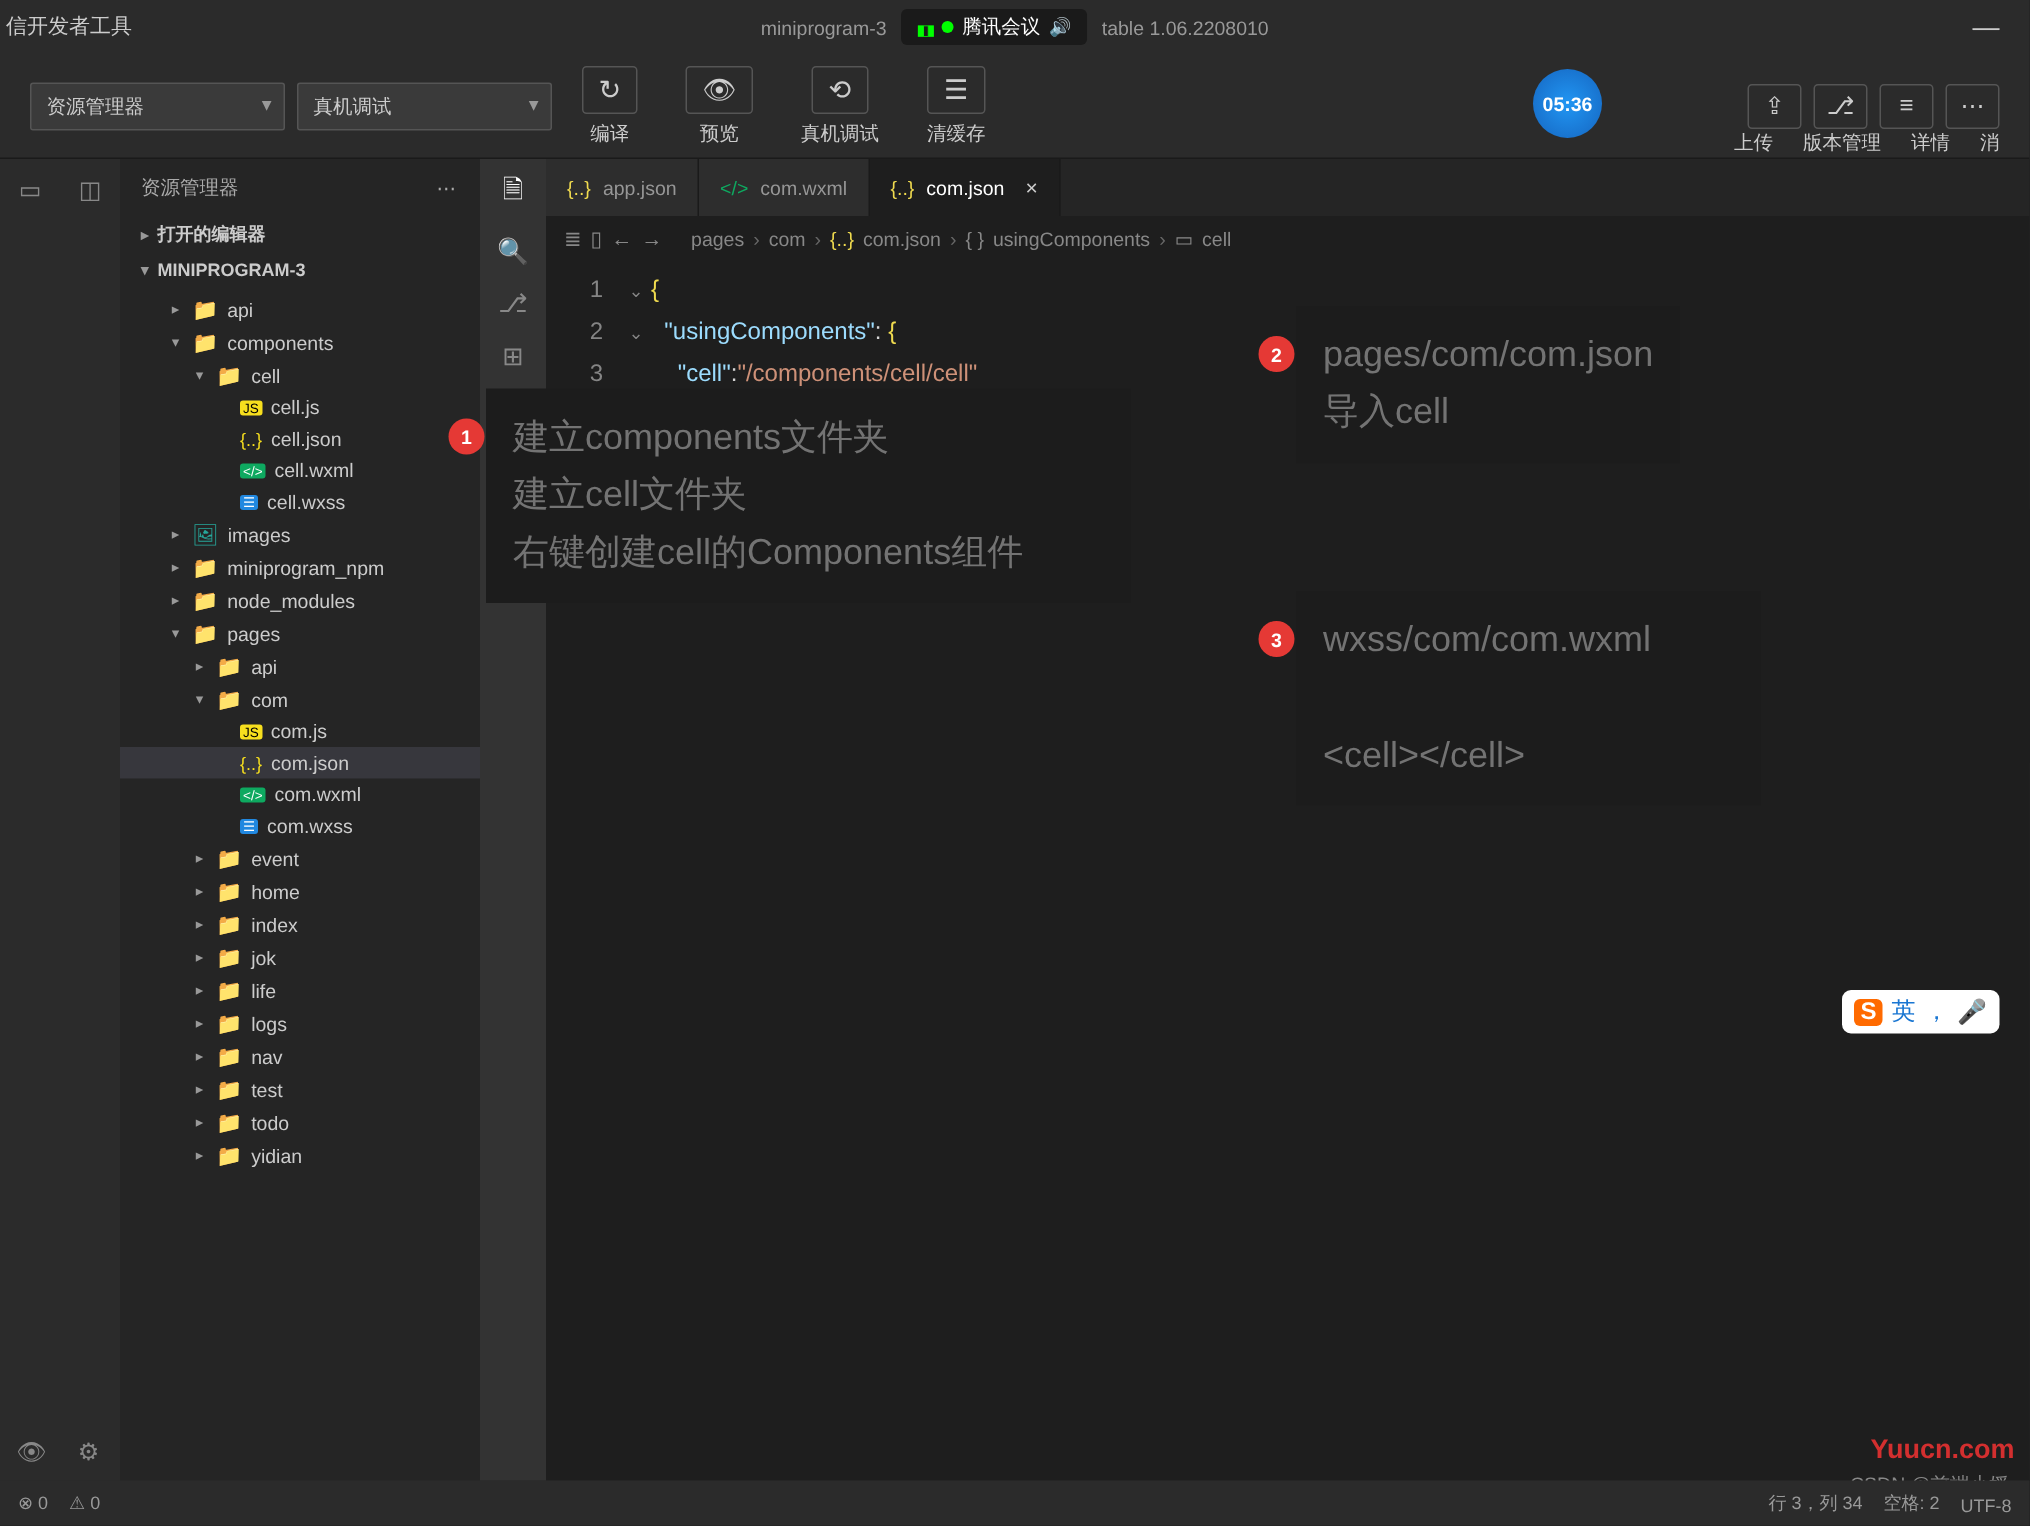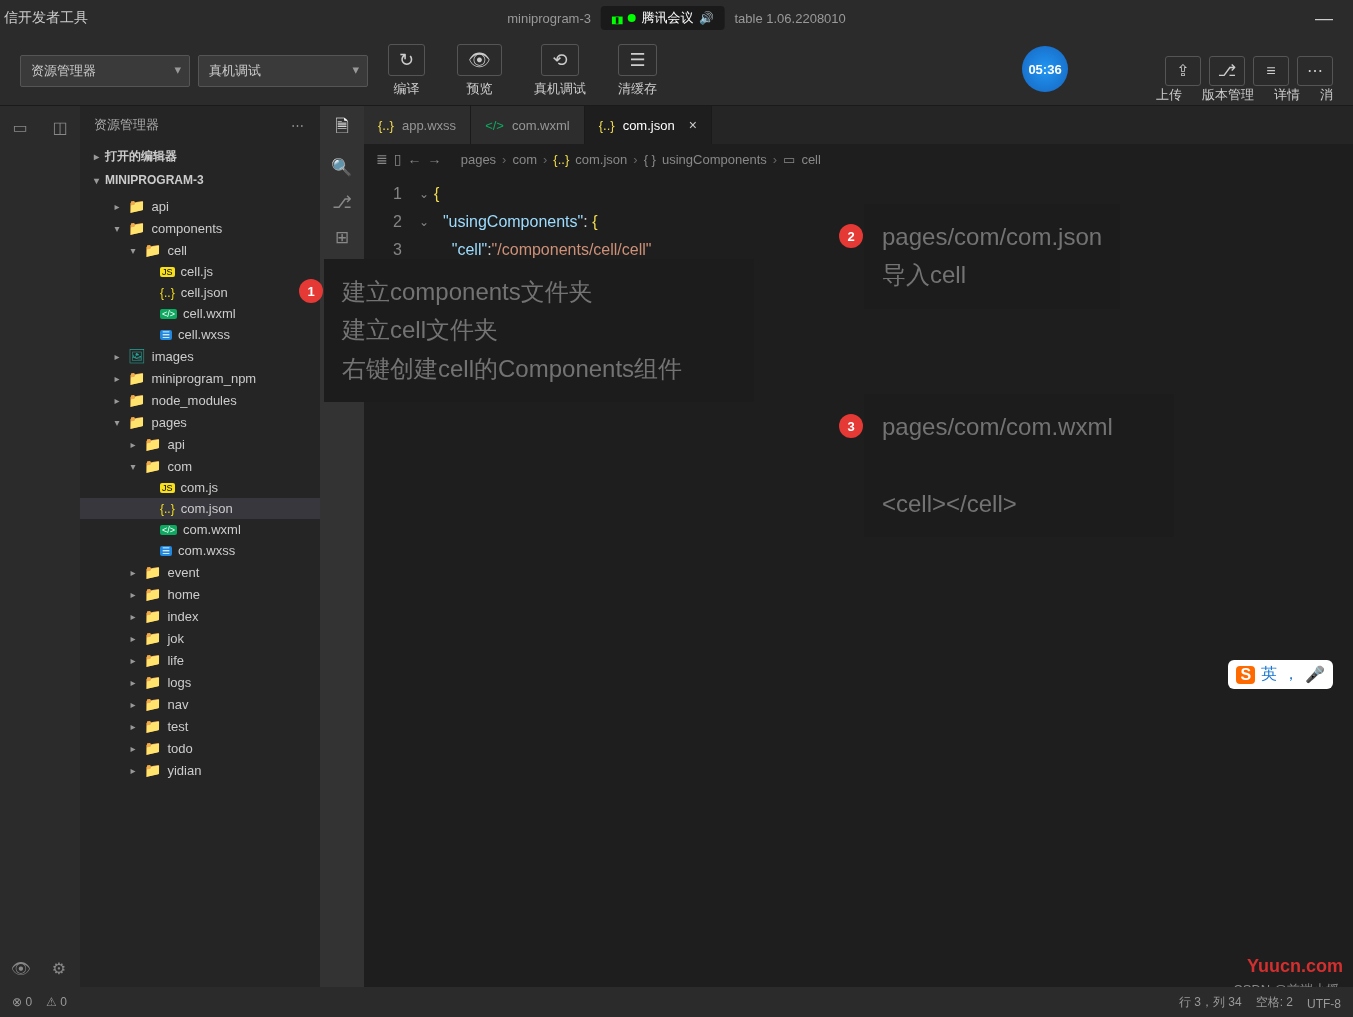--- a/index.html
+++ b/index.html
@@ -323,21 +323,21 @@
       <span class="vbar-icon">⎇</span>
       <span class="vbar-icon">⊞</span>
       <span class="vbar-icon">☁</span>
       <span class="vbar-icon">⇥</span>
     </div>
 
     <div class="editor-area">
       <div class="tabs" id="tabs-bar">
           <div class="tab">
             <span class="tab-icon-json">{..}</span>
-            <span>app.wxss</span>
+            <span>app.json</span>
           </div>
           <div class="tab">
             <span class="tab-icon-wxml">&lt;/&gt;</span>
             <span>com.wxml</span>
           </div>
           <div class="tab active">
             <span class="tab-icon-json">{..}</span>
             <span>com.json</span>
             <span class="tab-close">×</span>
           </div>
@@ -373,21 +373,21 @@
           <div>建立cell文件夹</div>
           <div>右键创建cell的Components组件</div>
         </div>
         <div class="num-badge" style="left:475px;top:50px;">2</div>
         <div class="annotation" style="left:500px;top:30px;">
           <div>pages/com/com.json</div>
           <div>导入cell</div>
         </div>
         <div class="num-badge" style="left:475px;top:240px;">3</div>
         <div class="annotation" style="left:500px;top:220px;width:310px;">
-          <div>pages/com/com.wxml</div><br>
+          <div>wxss/com/com.wxml</div><br>
           <div>&lt;cell&gt;&lt;/cell&gt;</div>
         </div>
       </div>
     </div>
   </div>
 </div>
 
 <div class="ime-widget">
   <span class="ime-s">S</span>
   <span style="color:#1976d2;">英</span>

